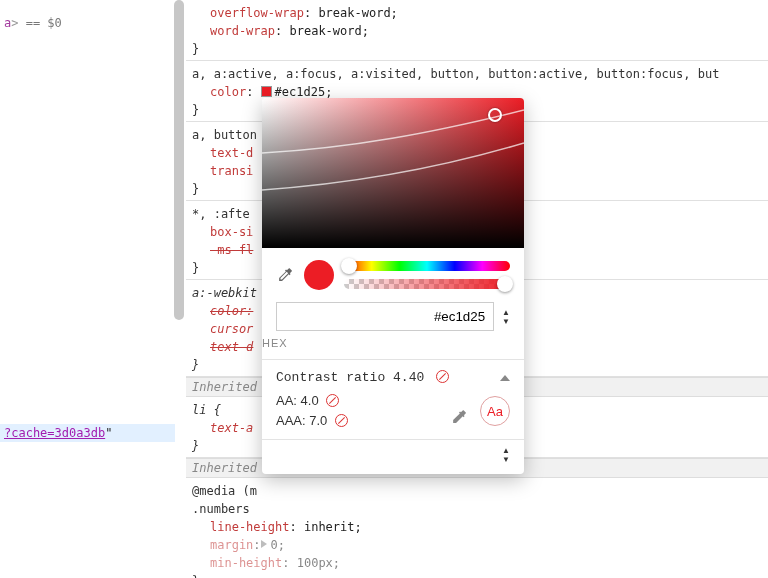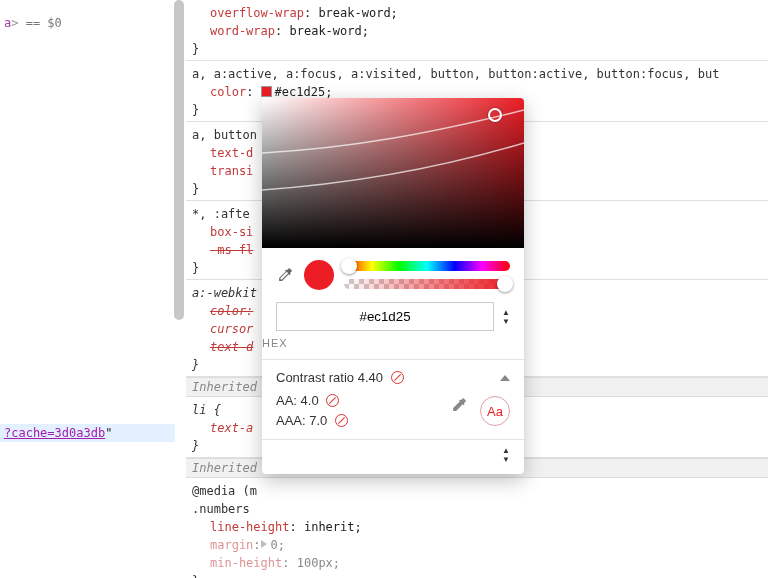--- a/index.html
+++ b/index.html
@@ -148,41 +148,41 @@
     box-shadow: 0 1px 3px rgba(0,0,0,0.4);
   }
   .value-row {
     display: flex; align-items: center;
     padding: 6px 14px 4px 14px; gap: 8px;
   }
   .value-input {
     flex: 1;
     border: 1px solid #ccc;
     padding: 6px 8px;
-    text-align: center;
+    text-align: right;
     font-family: inherit;
   }
   .spinner {
     display: flex; flex-direction: column;
     font-size: 8px; color: #333;
   }
   .format-label {
     text-align: left; color: #888;
     font-size: 11px; padding: 2px 0 10px 0;
     letter-spacing: 1px;
   }
   .picker-sep { border-top: 1px solid #e3e3e3; }
   .contrast {
     padding: 10px 14px 8px 14px;
     color: #333;
   }
   .contrast-header {
     display: flex; align-items: center; justify-content: space-between;
   }
-  .contrast-title { font-size: 13px; }
+  .contrast-title { font-size: 13px; font-family: Liberation Mono, monospace; }
   .fail-icon {
     display: inline-block; width: 13px; height: 13px;
     border: 1.5px solid #d33; border-radius: 50%;
     position: relative; vertical-align: -2px; margin-left: 4px;
   }
   .fail-icon::after {
     content: ''; position: absolute;
     left: 1px; right: 1px; top: 5px;
     border-top: 1.5px solid #d33;
     transform: rotate(-45deg);
@@ -323,21 +323,21 @@
         <span>4.40</span>
         <span class="fail-icon"></span>
       </div>
       <div class="chev-up"></div>
     </div>
     <div class="contrast-lines">
       <div class="aa-col">
         <div><span>AA:</span> <span>4.0</span> <span class="fail-icon"></span></div>
         <div><span>AAA:</span> <span>7.0</span> <span class="fail-icon"></span></div>
       </div>
-      <div style="display:flex;align-items:flex-start;gap:12px">
+      <div style="display:flex;align-items:flex-end;gap:12px">
         <svg class="tool-eyedrop2" viewBox="0 0 24 24">
           <path fill="currentColor" d="M20.7 5.6l-2.3-2.3c-.4-.4-1-.4-1.4 0l-2.5 2.5-1.1-1.1-1.4 1.4 1.1 1.1-8.6 8.6c-.2.2-.3.4-.3.7V20h3.5c.3 0 .5-.1.7-.3l8.6-8.6 1.1 1.1 1.4-1.4-1.1-1.1 2.5-2.5c.4-.4.4-1 0-1.4z"></path>
         </svg>
         <div class="aa-sample">Aa</div>
       </div>
     </div>
   </div>
   <div class="picker-sep"></div>
   <div class="picker-footer">
     <div class="spinner">

